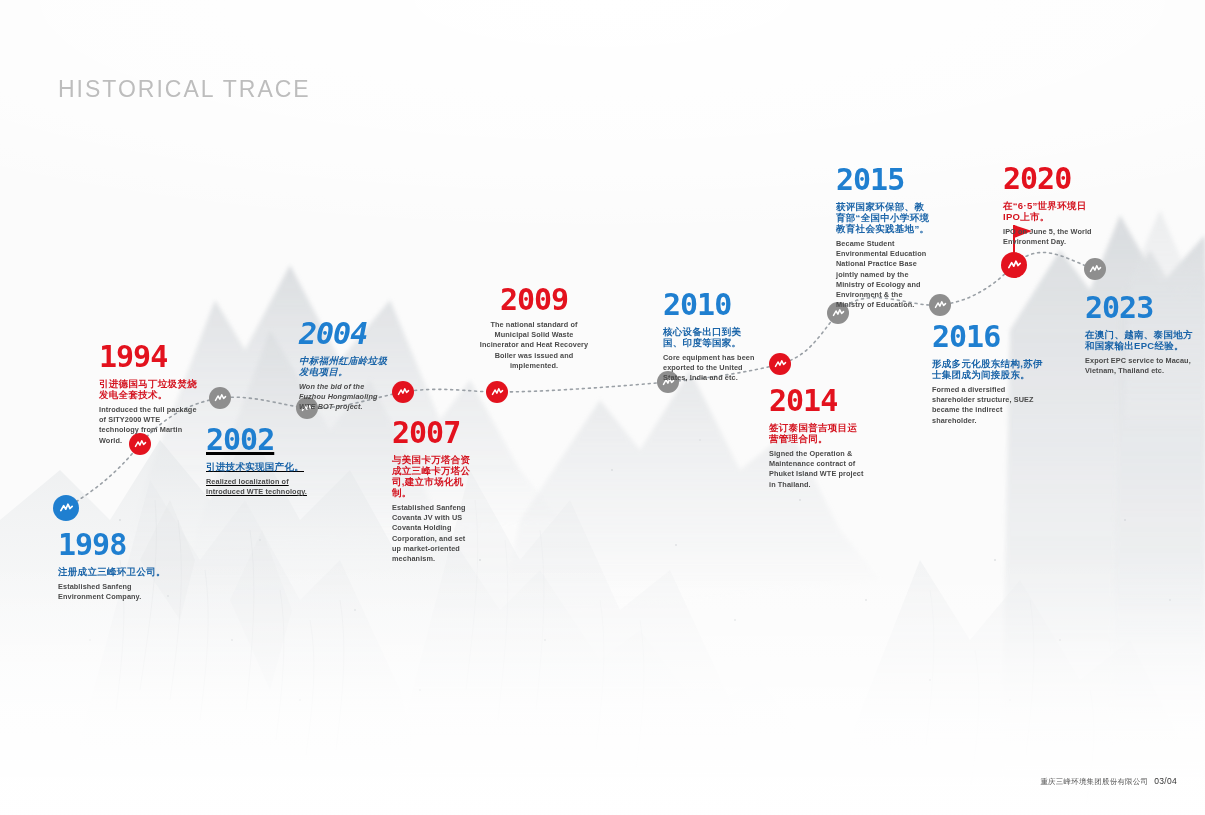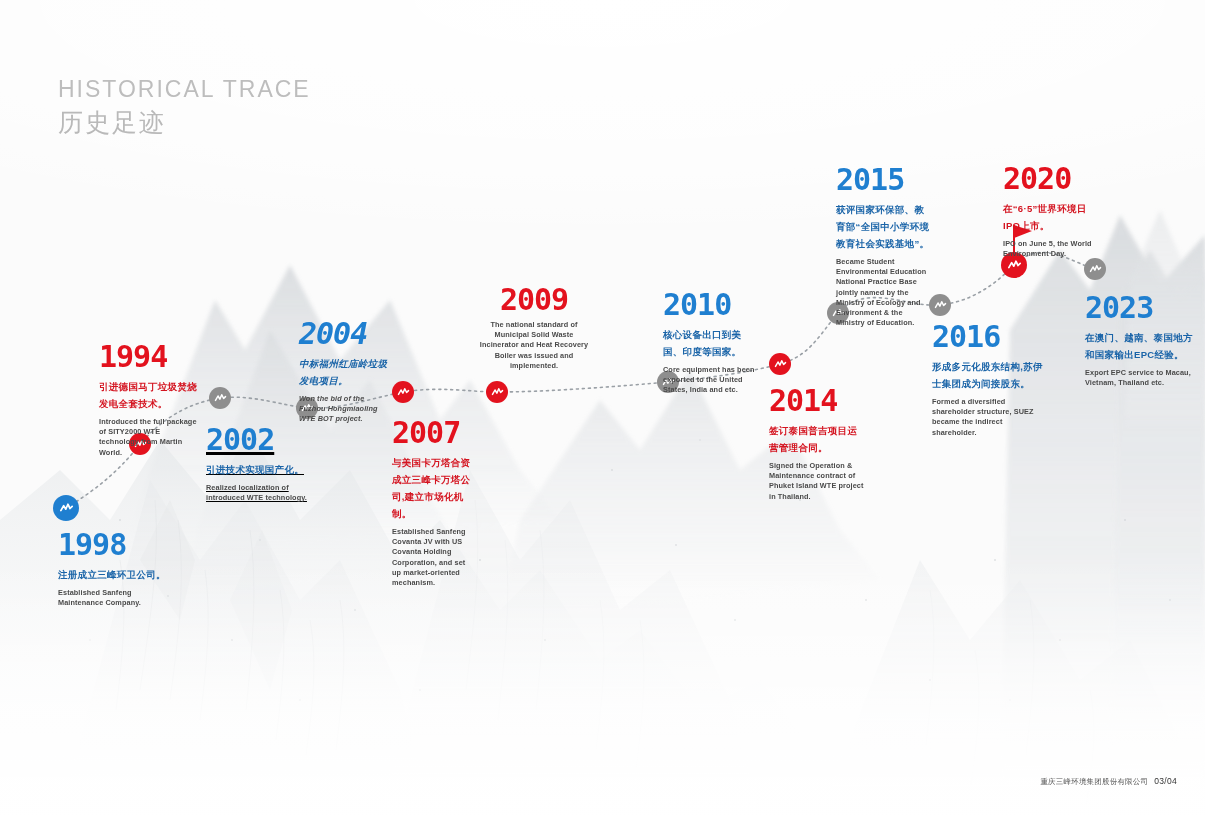--- a/index.html
+++ b/index.html
@@ -40,21 +40,21 @@
   .flagbanner{position:absolute;z-index:7;}
   
   .entry{position:absolute;z-index:9;}
   .year{
     font-family:"DejaVu Sans Mono","Liberation Mono",monospace;
     font-weight:bold;font-size:30px;line-height:30px;letter-spacing:-1px;
   }
   .entry.red .year{color:#e3121e;}
   .entry.blue .year{color:#1f7fd0;}
   .cn-desc{
-    font-size:9.5px;line-height:17px;font-weight:bold;margin-top:6px;
+    font-size:9.5px;line-height:11px;font-weight:bold;margin-top:6px;
     letter-spacing:.3px;
   }
   .entry.red .cn-desc{color:#d41420;}
   .entry.blue .cn-desc{color:#1a64a8;}
   .en-desc{
     font-size:7.3px;line-height:10.2px;color:#4a4a4a;margin-top:5px;
     font-weight:bold;letter-spacing:.1px;
   }
   
   .footer{
@@ -187,21 +187,20 @@
     <circle cx="700" cy="440" r="0.8"></circle>
       <circle cx="1010" cy="700" r="0.8"></circle>
   </g>
 
   <rect x="0" y="0" width="1205" height="300" fill="url(#hazeTop)"></rect>
   <rect x="0" y="560" width="1205" height="255" fill="url(#fogBottom)"></rect>
 </svg>
 
 <div class="header">
   <div class="en">HISTORICAL TRACE</div>
-  <div class="cn">历史足迹</div>
 </div>
 
 <svg id="pathlayer" viewBox="0 0 1205 815">
   <path id="timeline-path" fill="none" stroke="#9aa0a6" stroke-width="1.6" stroke-dasharray="2 4" stroke-linecap="round" d="M 66,508 C 96,490 120,470 140,444 C 168,412 196,402 220,398 C 252,394 284,406 307,408 C 340,410 372,398 403,392 C 440,386 470,392 497,392 C 540,392 600,388 668,382 C 710,378 750,372 780,364 C 810,356 820,334 838,313 C 866,282 908,308 940,305 C 968,302 992,288 1014,265 C 1042,238 1070,262 1095,269"></path>
 </svg>
 
 <div id="markers">
     <div class="marker blue big" style="left: 66px; top: 508px;">
       <svg width="17" height="17" viewBox="0 0 24 24" aria-hidden="true">
         <path d="M4 15 L8 8 L11 13 L14 6 L17 12 L20 9" fill="none" stroke="#ffffff" stroke-width="2.4" stroke-linecap="round" stroke-linejoin="round"></path>
@@ -264,21 +263,21 @@
     <div class="marker gray" style="left: 1095px; top: 269px;">
       <svg width="15" height="15" viewBox="0 0 24 24" aria-hidden="true">
         <path d="M4 15 L8 8 L11 13 L14 6 L17 12 L20 9" fill="none" stroke="#ffffff" stroke-width="2.4" stroke-linecap="round" stroke-linejoin="round"></path>
       </svg>
     </div>
   </div>
 <div id="entries">
     <div class="entry blue" style="left: 58px; top: 530px; width: 112px;">
       <div class="year">1998</div>
       <div class="cn-desc">注册成立三峰环卫公司。</div>
-      <div class="en-desc">Established Sanfeng Maintenance Company.</div>
+      <div class="en-desc">Established Sanfeng Environment Company.</div>
     </div>
     <div class="entry red" style="left: 99px; top: 342px; width: 100px;">
       <div class="year">1994</div>
       <div class="cn-desc">引进德国马丁垃圾焚烧发电全套技术。</div>
       <div class="en-desc">Introduced the full package of SITY2000 WTE technology from Martin World.</div>
     </div>
     <div class="entry blue" style="left: 206px; top: 425px; width: 110px; text-decoration: underline;">
       <div class="year">2002</div>
       <div class="cn-desc">引进技术实现国产化。</div>
       <div class="en-desc">Realized localization of introduced WTE technology.</div>

